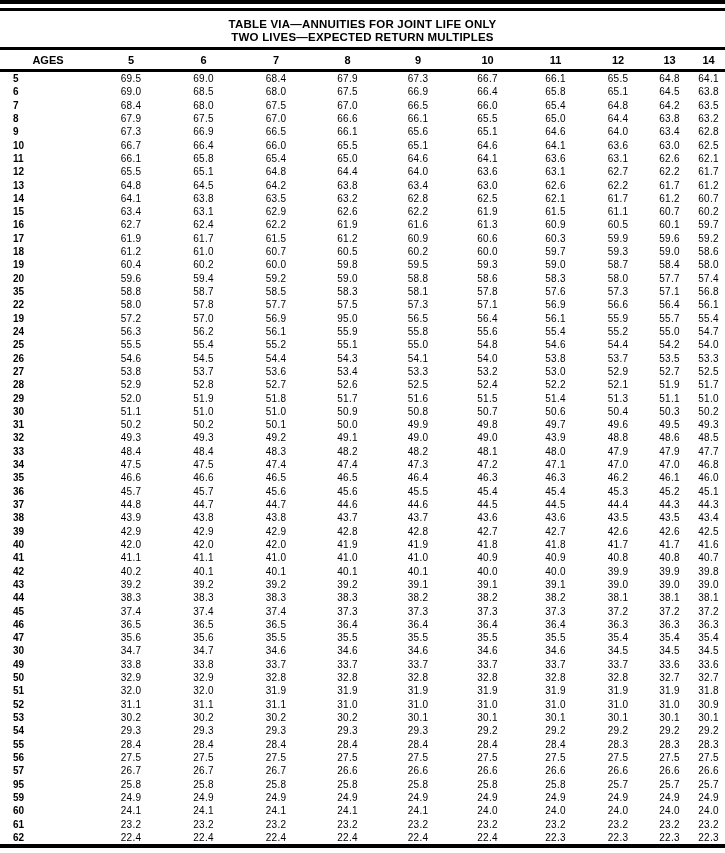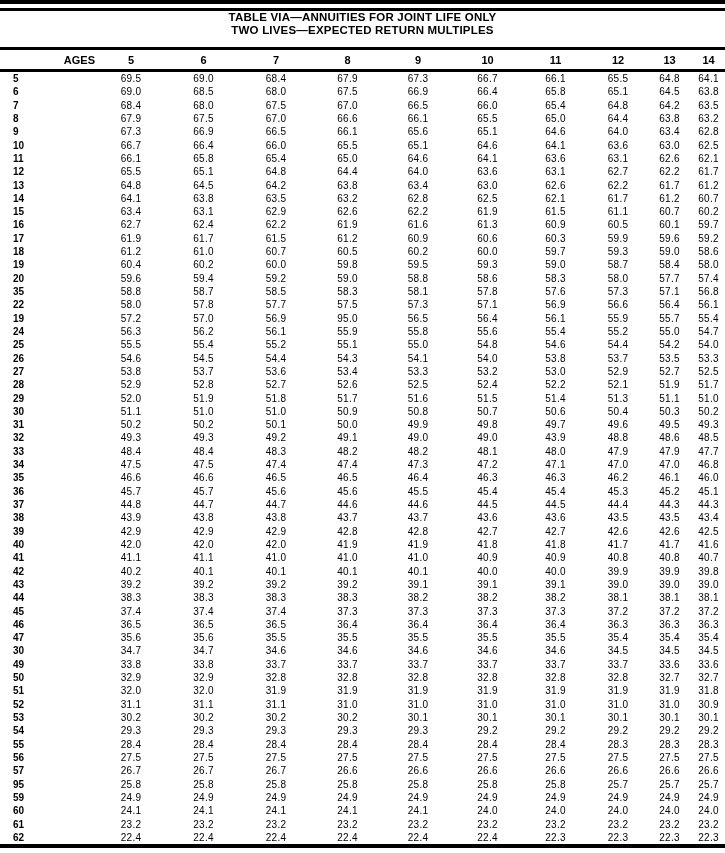--- a/index.html
+++ b/index.html
@@ -8,38 +8,38 @@
     font-family:"Liberation Sans","DejaVu Sans",sans-serif;
     -webkit-font-smoothing:none;
   }
   .page{width:725px;height:853px;background:#fff;}
   .rule{width:725px;background:#000;}
   .rule-top-outer{height:4px;}
   .rule-gap{height:4px;background:#fff;}
   .rule-top-inner{height:3px;}
   .title-block{
     height:36px;text-align:center;font-weight:bold;font-size:11.5px;
-    line-height:13px;box-sizing:border-box;
+    line-height:13px;padding-top:7px;box-sizing:border-box;
     letter-spacing:0.2px;
   }
   table{
     width:725px;border-collapse:collapse;table-layout:fixed;
     border-bottom:4px solid #000;
   }
   col.c-age{width:95px;}
   col.c5{width:72px;} col.c6{width:73px;} col.c7{width:72px;}
   col.c8{width:71px;} col.c9{width:70px;} col.c10{width:69px;}
   col.c11{width:67px;} col.c12{width:58px;} col.c13{width:45px;}
   col.c14{width:33px;}
   thead th{
     border-top:3px solid #000;border-bottom:3px solid #000;
     font-size:11px;font-weight:bold;height:19px;padding:0;
     text-align:center;vertical-align:middle;
   }
-  thead th.age-h{text-align:right;padding-left:1px;}
+  thead th.age-h{text-align:center;padding-left:1px;}
   tbody th,tbody td{
     padding:0;font-size:10px;line-height:13.31px;height:13.31px;
     white-space:nowrap;overflow:hidden;vertical-align:middle;
   }
   tbody th{font-weight:bold;text-align:left;padding-left:13px;}
   tbody td{font-weight:normal;text-align:center;letter-spacing:0.3px;}
 </style>
 </head>
 <body>
 

